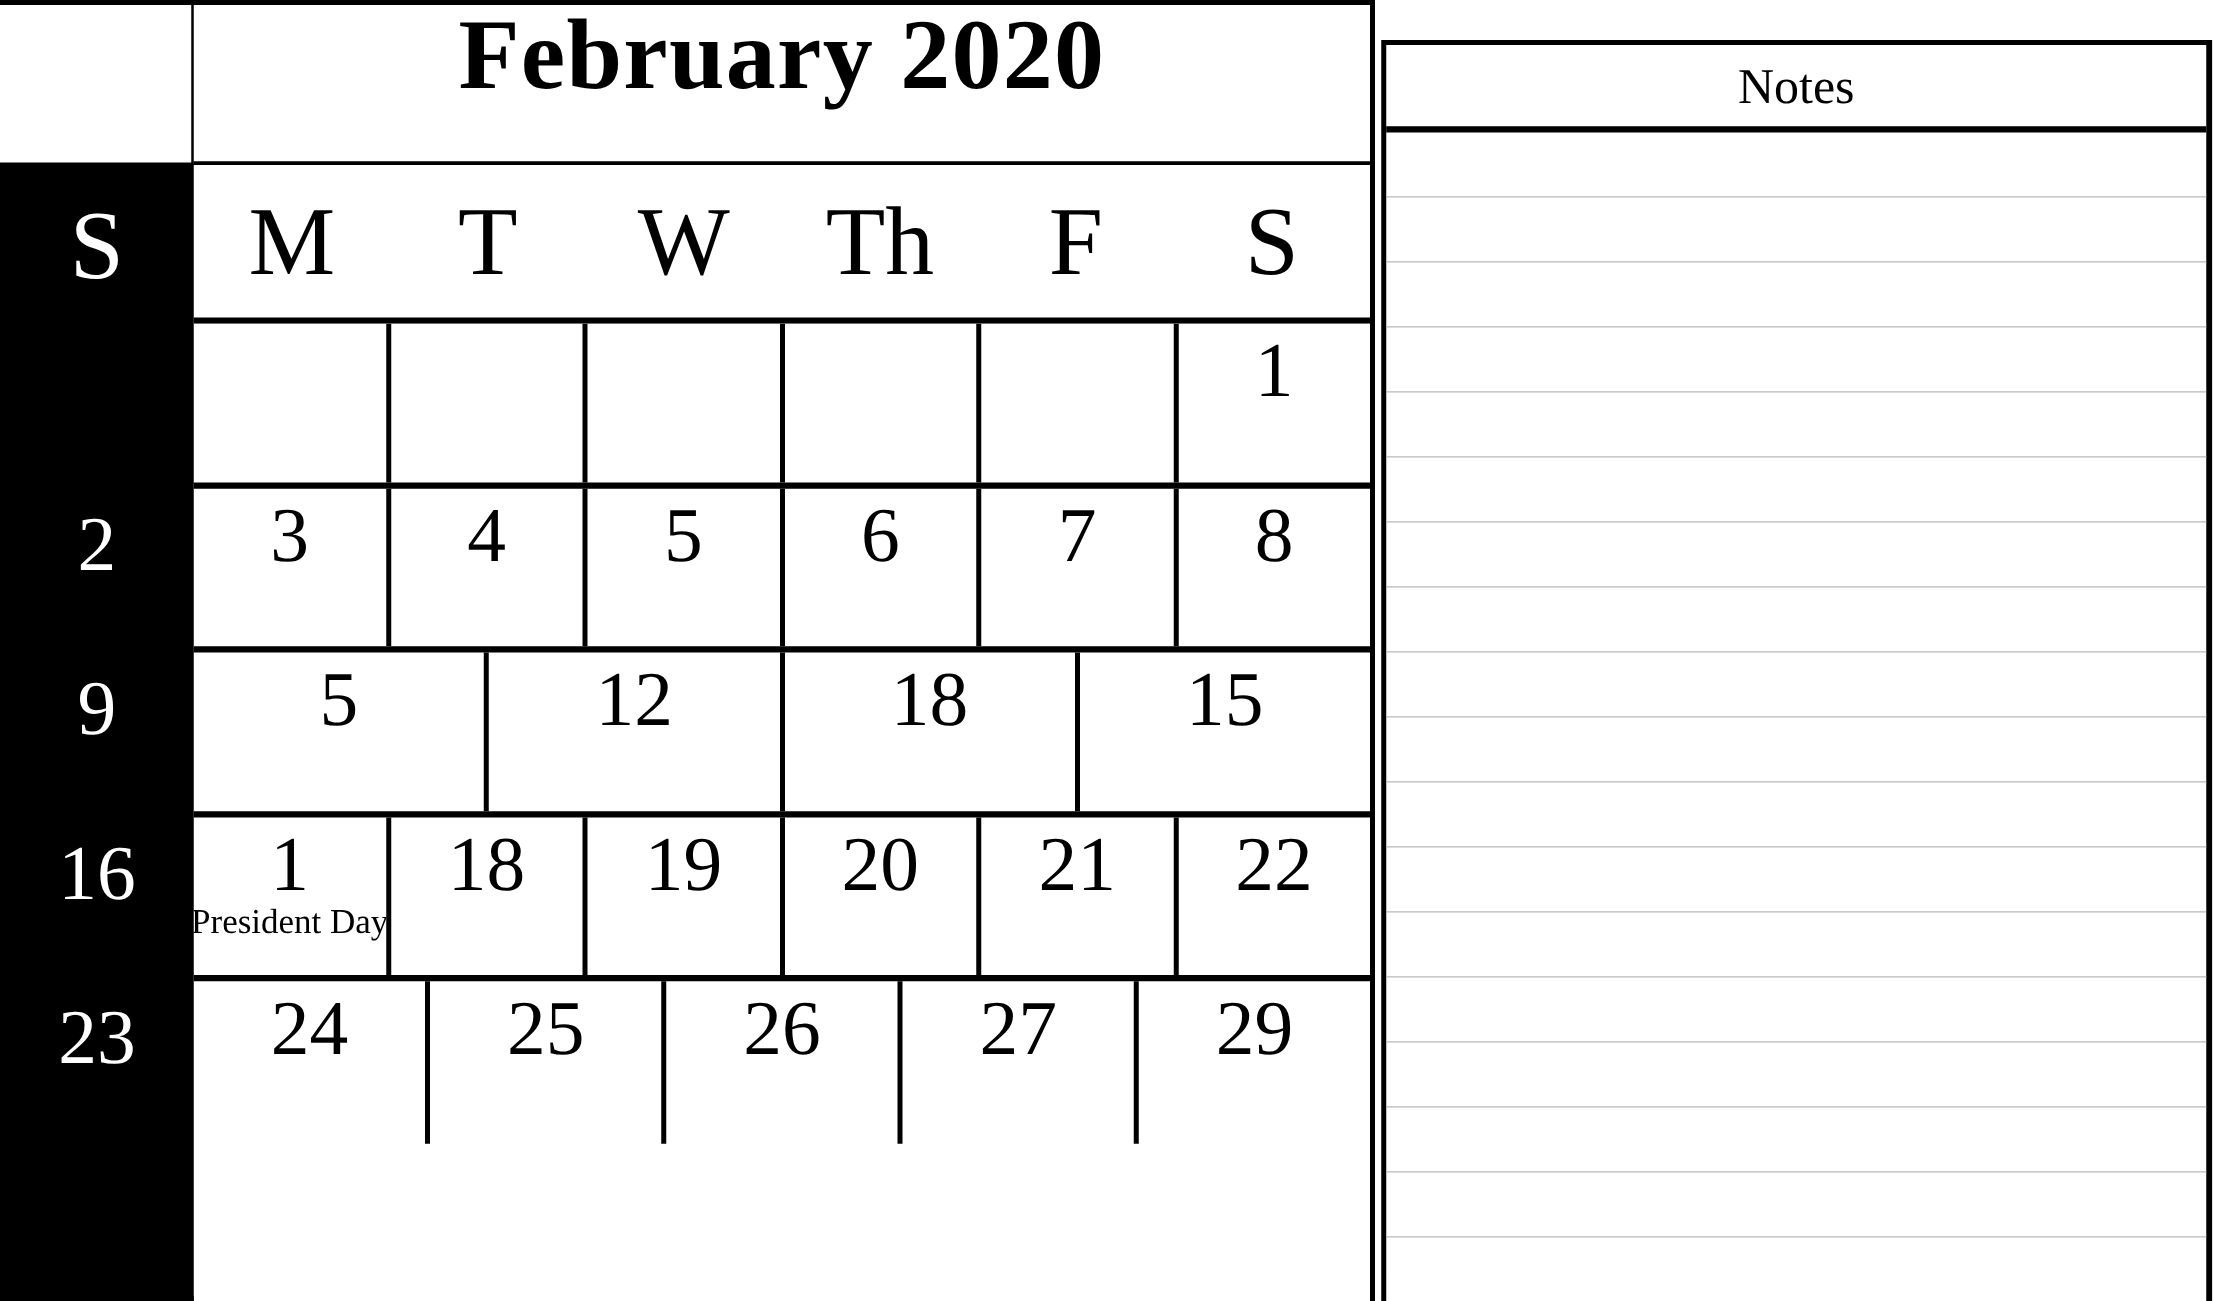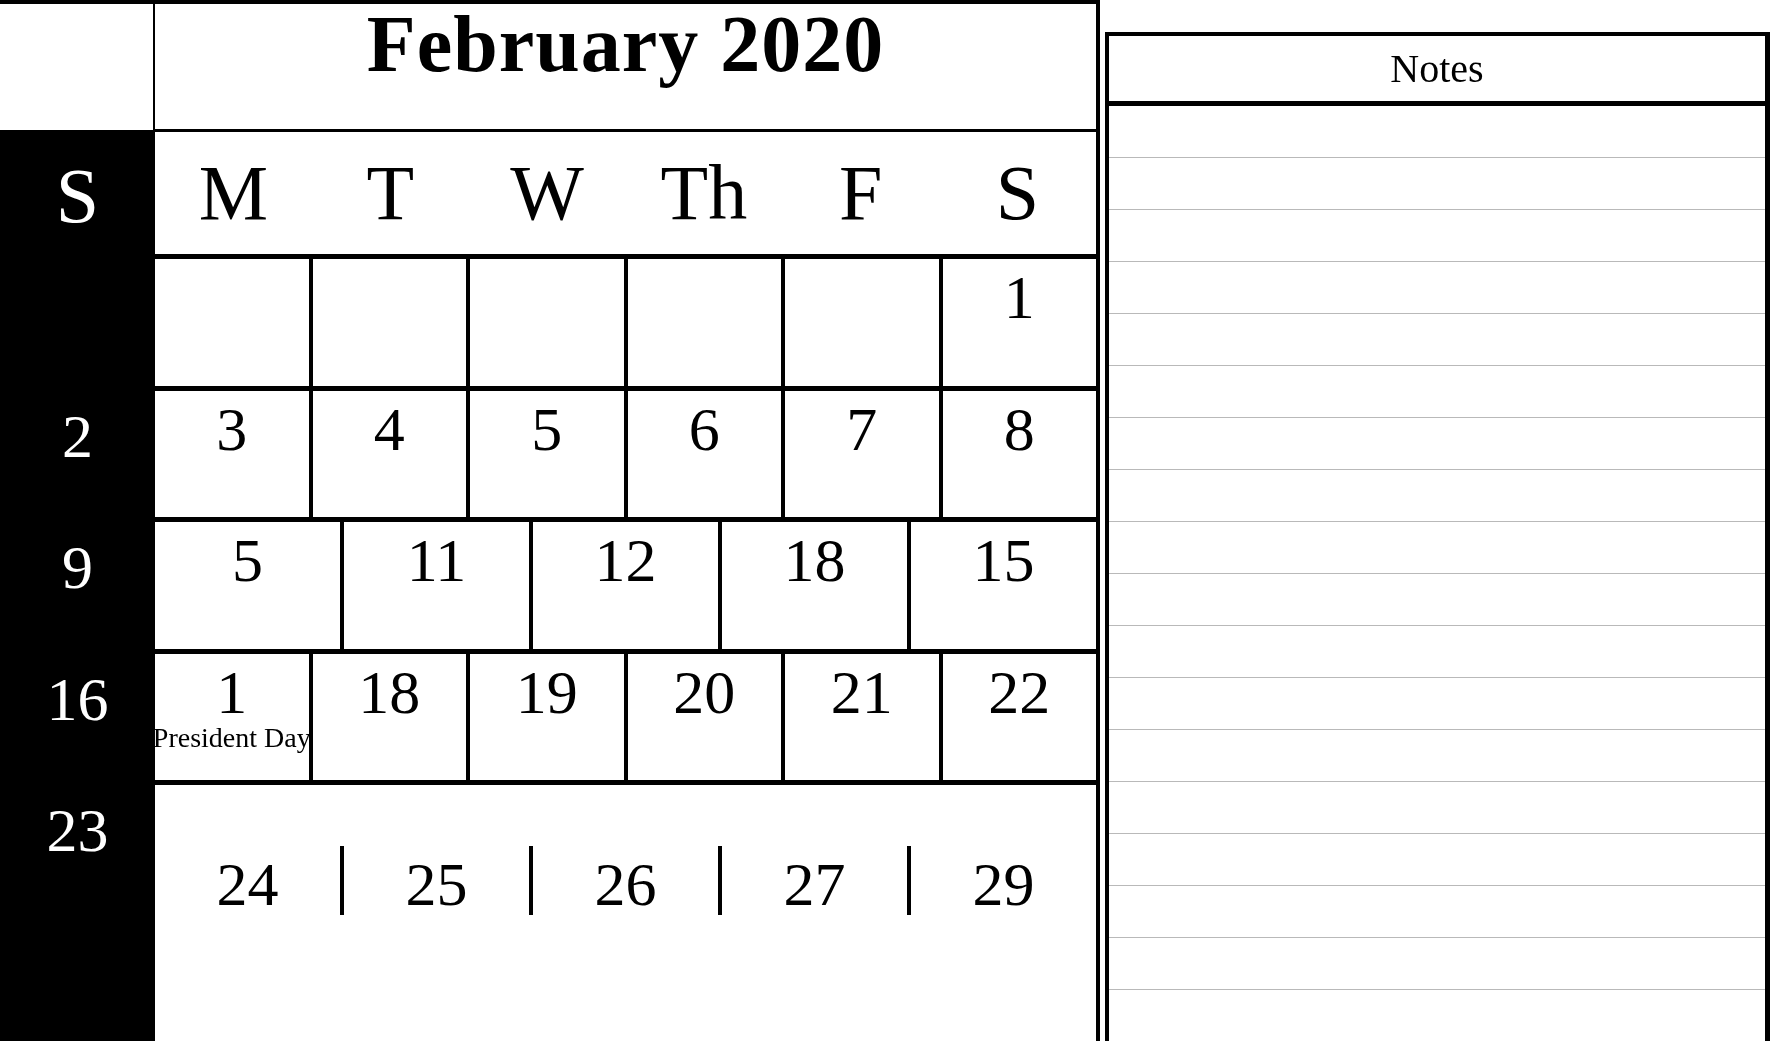--- a/index.html
+++ b/index.html
@@ -128,21 +128,21 @@
     z-index: 2;
     background: #fff;
   }
   .week-row {
     display: flex;
     width: 100%;
     height: 131.5px;
     box-sizing: border-box;
     border-bottom: 5px solid #000;
   }
-  .week-row.last { border-bottom: 0; height: 130px; align-items: flex-end; }
+  .week-row.last { border-bottom: 0; height: 130px; }
   .day-cell {
     flex: 1 1 0;
     box-sizing: border-box;
     border-right: 4px solid #000;
     position: relative;
     display: flex;
     flex-direction: column;
     align-items: center;
     justify-content: flex-start;
     padding-top: 6px;
@@ -291,24 +291,20 @@
           <span class="day-event"></span>
         </div>
       </div>
 
       <div class="week-row">
         <div class="day-cell">
           <span class="day-num">5</span>
           <span class="day-event"></span>
         </div>
         <div class="day-cell">
-          <span class="day-num">11</span>
-          <span class="day-event"></span>
-        </div>
-        <div class="day-cell">
           <span class="day-num">12</span>
           <span class="day-event"></span>
         </div>
         <div class="day-cell">
           <span class="day-num">18</span>
           <span class="day-event"></span>
         </div>
         <div class="day-cell">
           <span class="day-num">15</span>
           <span class="day-event"></span>

